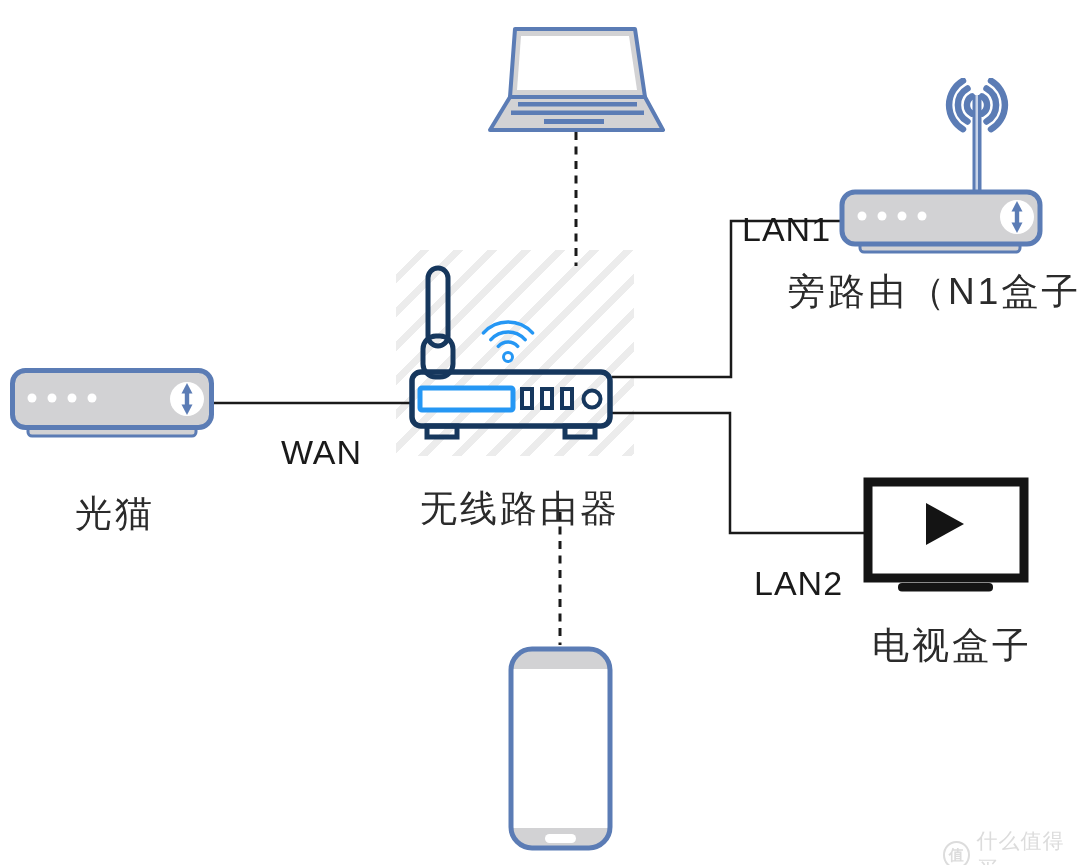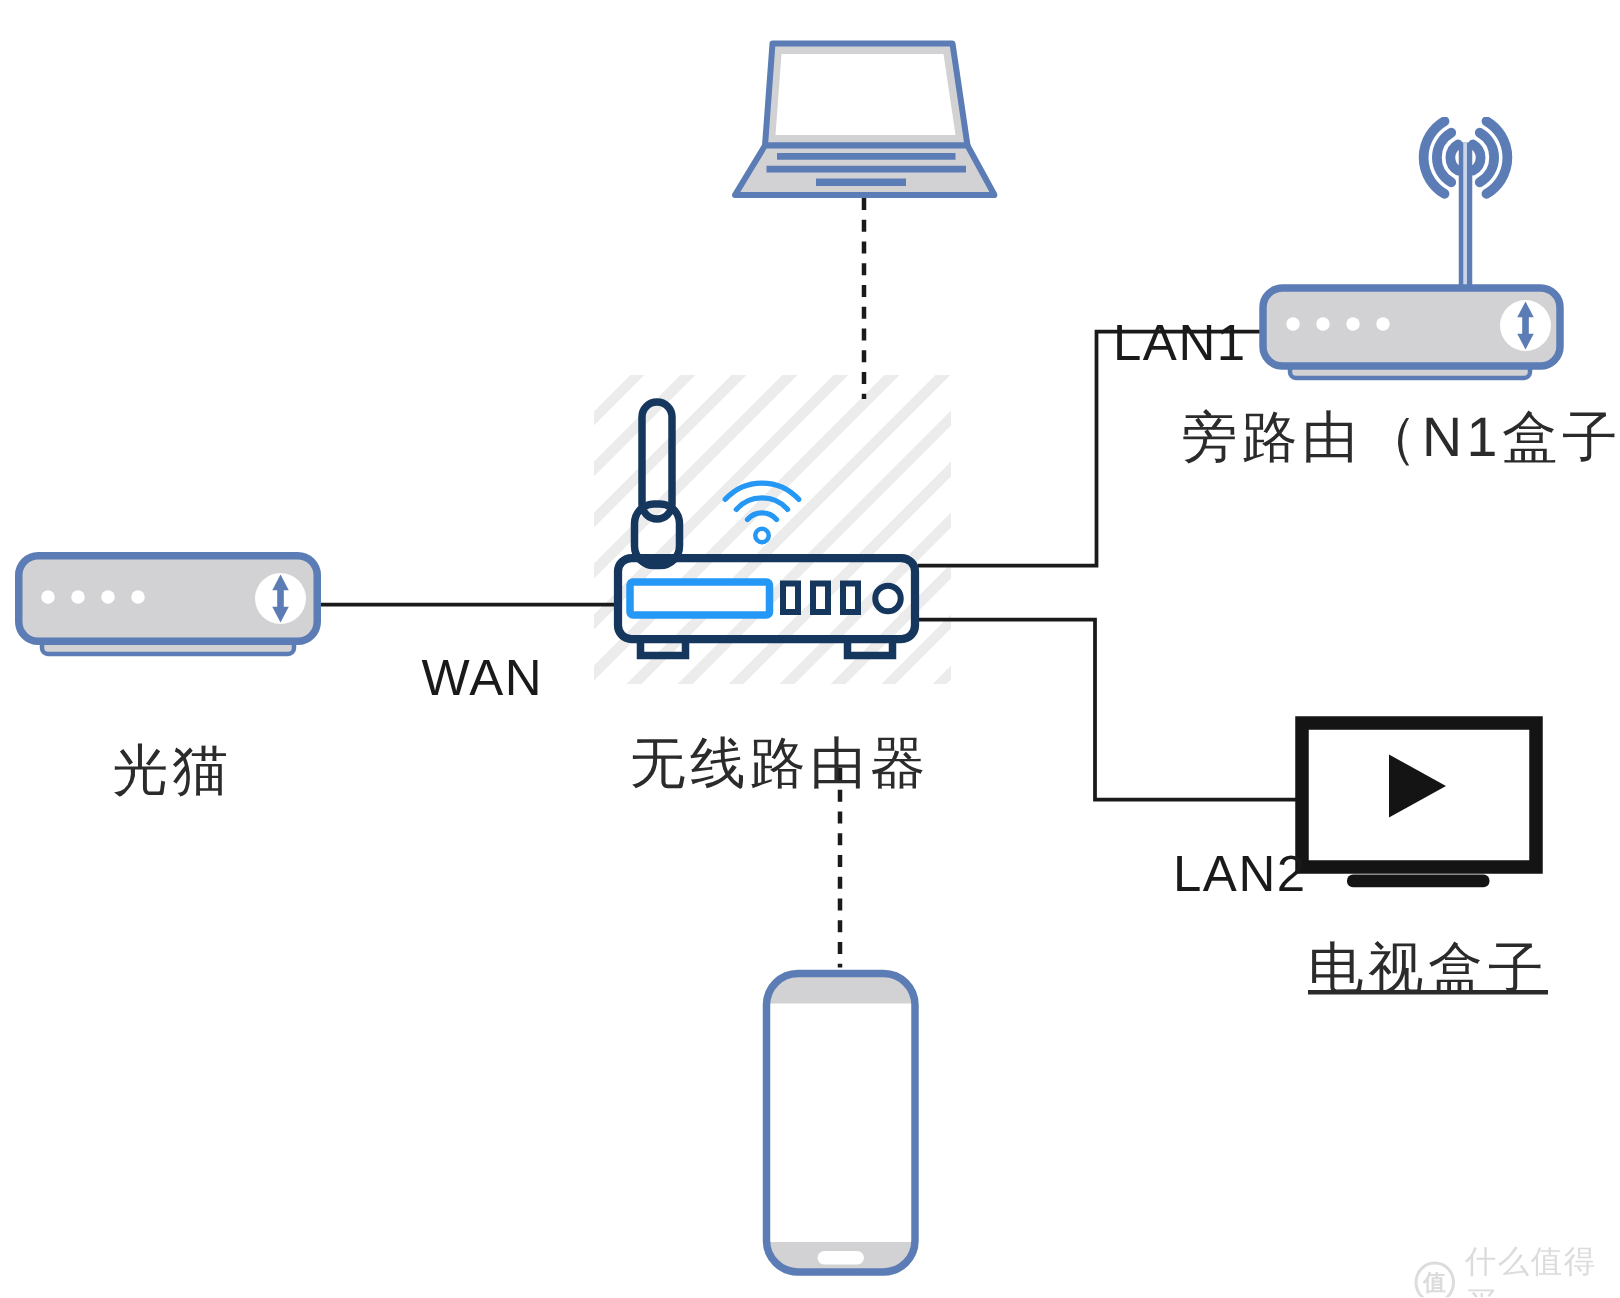--- a/index.html
+++ b/index.html
@@ -140,24 +140,24 @@
       <rect x="3" y="3" width="99" height="20" fill="#d2d2d4"></rect>
       <rect x="3" y="182" width="99" height="20" fill="#d2d2d4"></rect>
     </g>
     <rect x="3" y="3" width="99" height="199" rx="21" fill="none" stroke="#5b7cb5" stroke-width="5"></rect>
     <rect x="37" y="188" width="31" height="9" rx="4.5" fill="#ffffff"></rect>
   </svg>
 
   <div class="abs lbl" style="left:75px;top:446px;margin-top:48px;">光猫</div>
   <div class="abs lbl" style="left:420px;top:466px;margin-top:23px;">无线路由器</div>
   <div class="abs lbl" style="left:788px;top:272px;">旁路由（N1盒子）</div>
-  <div class="abs lbl" style="left:872px;top:626px;text-decoration:underline;">电视盒子</div>
+  <div class="abs lbl" style="left:872px;top:626px;">电视盒子</div>
 
   <div class="abs port-lbl" style="left:281px;top:406px;text-align:center;">WAN</div>
   <div class="abs port-lbl" style="left:742px;top:183px;">LAN1</div>
-  <div class="abs port-lbl" style="left:782px;top:537px;">LAN2</div>
+  <div class="abs port-lbl" style="left:754px;top:537px;">LAN2</div>
 
   <div class="abs watermark">
     <span class="wm-badge">值</span>
     <span class="wm-text">什么值得买</span>
   </div>
 
 </div>
 
 </body></html>

